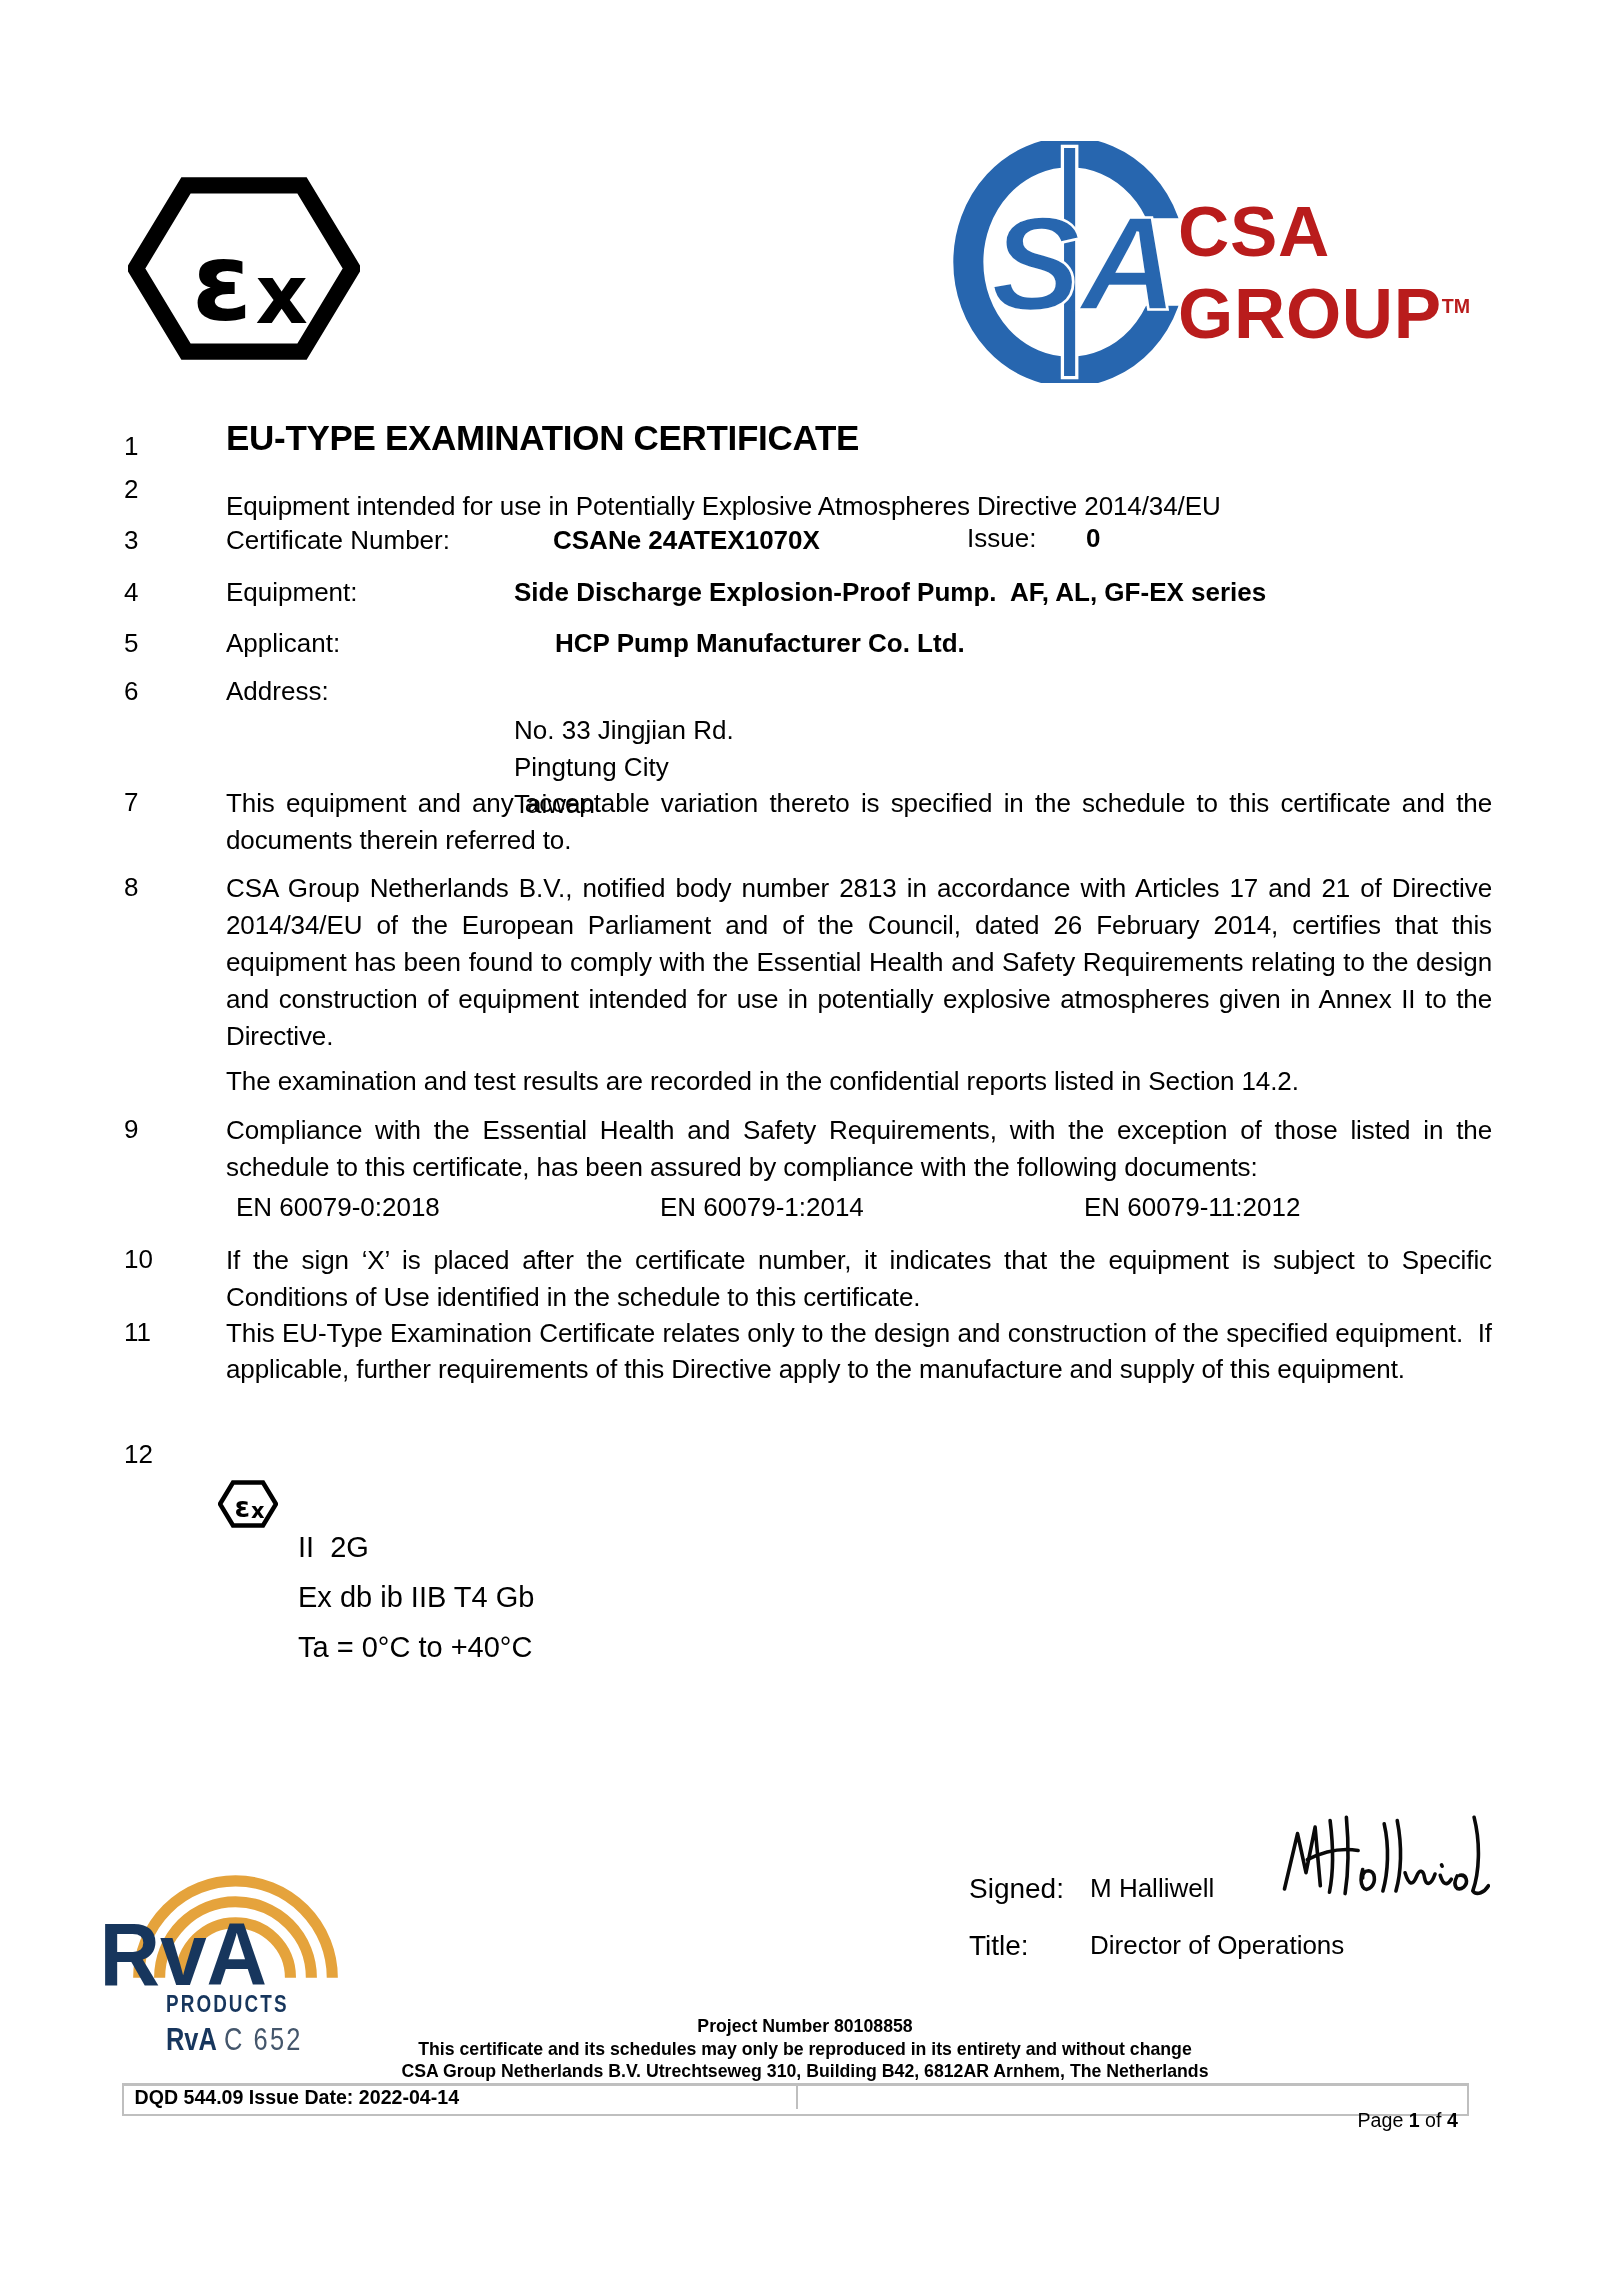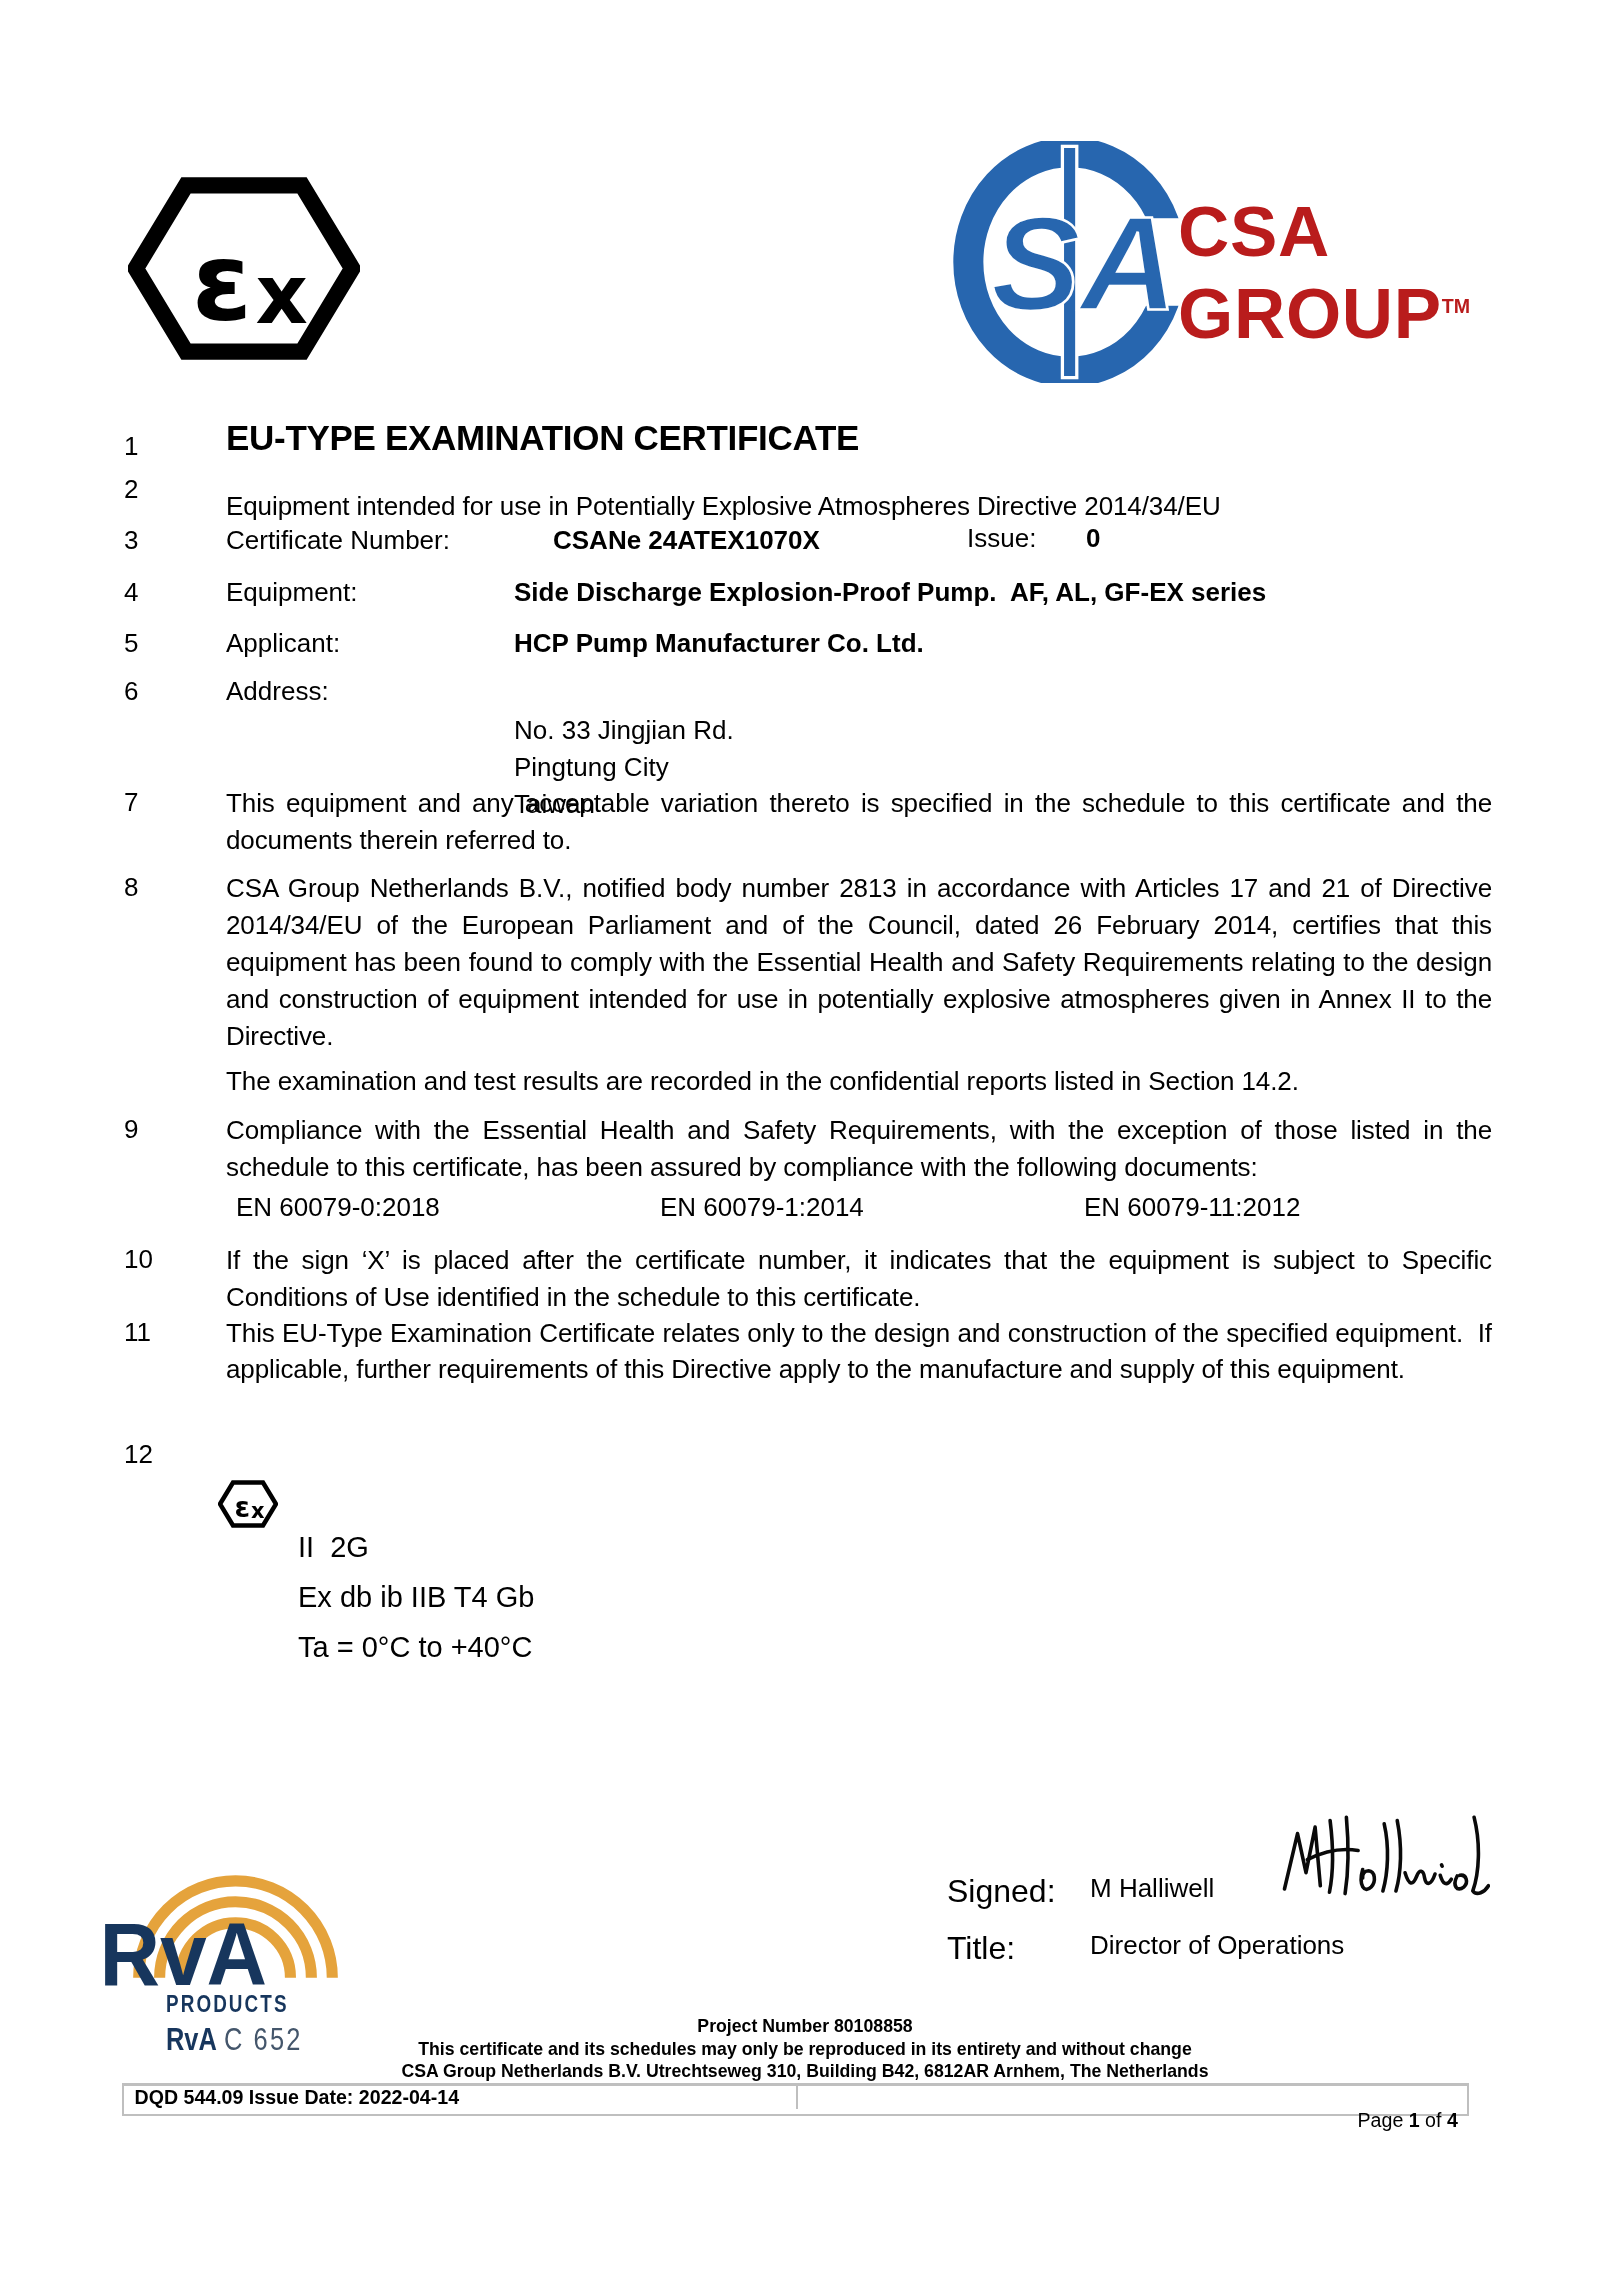--- a/index.html
+++ b/index.html
@@ -23,21 +23,21 @@
     text-align:justify;letter-spacing:-0.1px;
   }
   .title{
     position:absolute;left:226px;
     font-size:35px;font-weight:bold;letter-spacing:-0.3px;
     line-height:38px;
   }
   .addr-lines{position:absolute;left:514px;font-size:26px;line-height:37px;white-space:pre-line;margin-top:38px;}
   .standards{position:absolute;font-size:26px;}
   .marking-lines{position:absolute;left:298px;font-size:29px;line-height:50px;white-space:pre-wrap;}
-  .sig-label{position:absolute;left:947px;font-size:32px;}
+  .sig-label{position:absolute;left:969px;font-size:28px;}
   .sig-value{position:absolute;left:1090px;font-size:26px;}
   .csa-wordmark{
     position:absolute;left:1178px;top:194px;
     color:#b91c1c;font-weight:bold;font-size:71px;line-height:75px;
     letter-spacing:0.7px;white-space:nowrap;
   }
   .csa-tm{font-size:19.6px;vertical-align:25px;letter-spacing:0;}
   .rva-products{
     position:absolute;left:166px;top:1991px;
     color:#17365D;font-size:23.6px;font-weight:bold;letter-spacing:2.6px;
@@ -104,21 +104,21 @@
   <div class="val bold" style="top:523px;margin-left:39px;">CSANe 24ATEX1070X</div>
   <div class="abs" style="left:967px;top:523px;font-size:26px;">Issue:</div>
   <div class="abs bold" style="left:1086px;top:523px;font-size:26px;">0</div>
 
   <div class="num" style="top:575px;">4</div>
   <div class="lbl" style="top:575px;">Equipment:</div>
   <div class="val bold" style="top:575px;">Side Discharge Explosion-Proof Pump.  AF, AL, GF-EX series</div>
 
   <div class="num" style="top:626px;">5</div>
   <div class="lbl" style="top:626px;">Applicant:</div>
-  <div class="val bold" style="top:626px;">HCP Pump Manufacturer Co. Ltd.</div>
+  <div class="val bold" style="top:626px;margin-left:41px;">HCP Pump Manufacturer Co. Ltd.</div>
 
   <div class="num" style="top:674px;">6</div>
   <div class="lbl" style="top:674px;">Address:</div>
   <div class="addr-lines" style="top:674px;">No. 33 Jingjian Rd.
 Pingtung City
 Taiwan</div>
 
   <div class="num" style="top:785px;">7</div>
   <div class="para" style="top:785px;line-height:37px;">This equipment and any acceptable variation thereto is specified in the schedule to this certificate and the documents therein referred to.</div>
 

